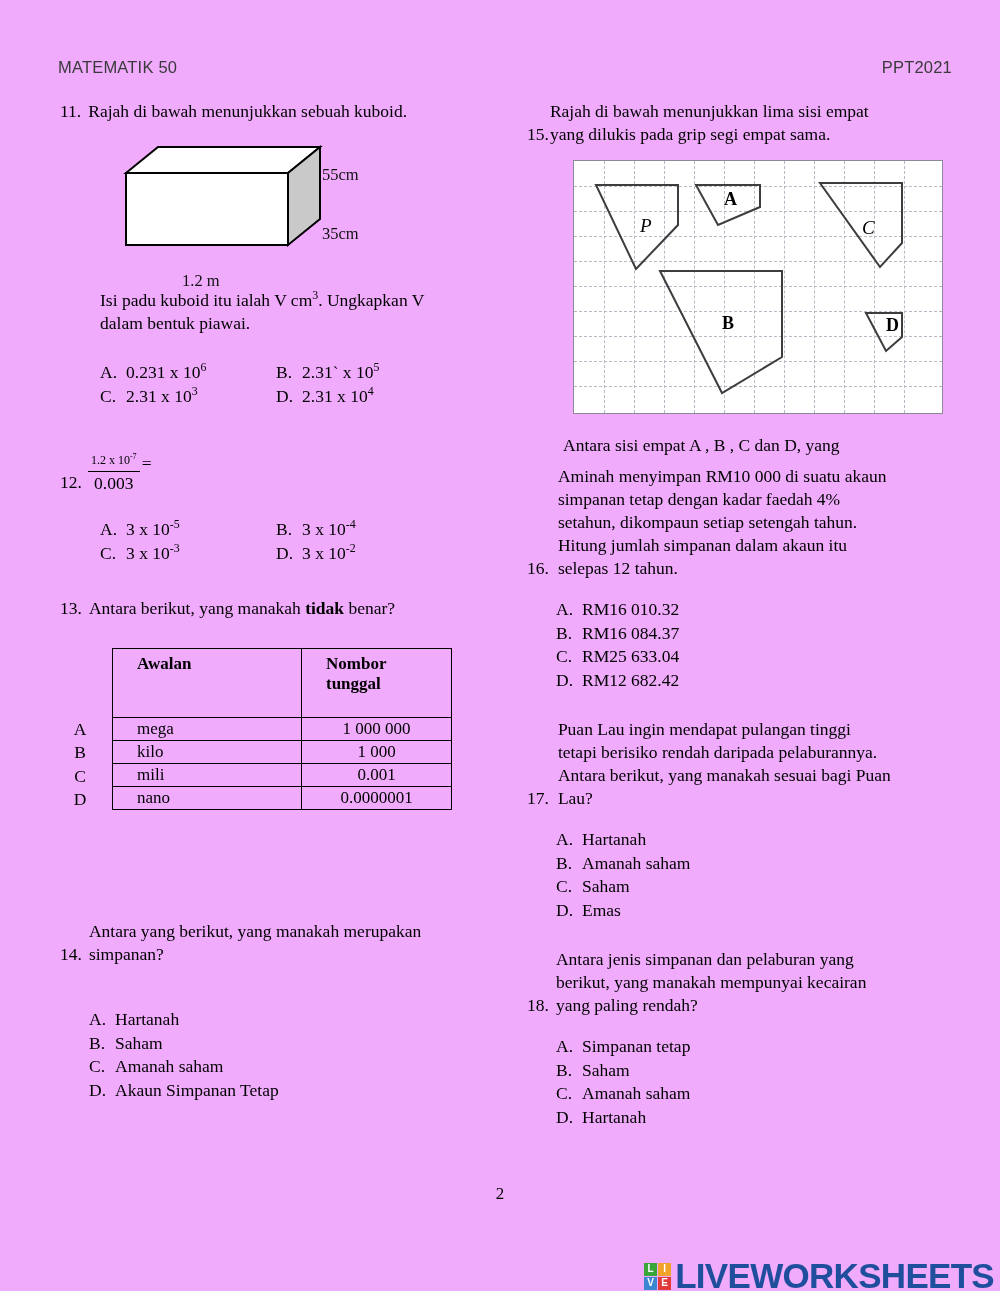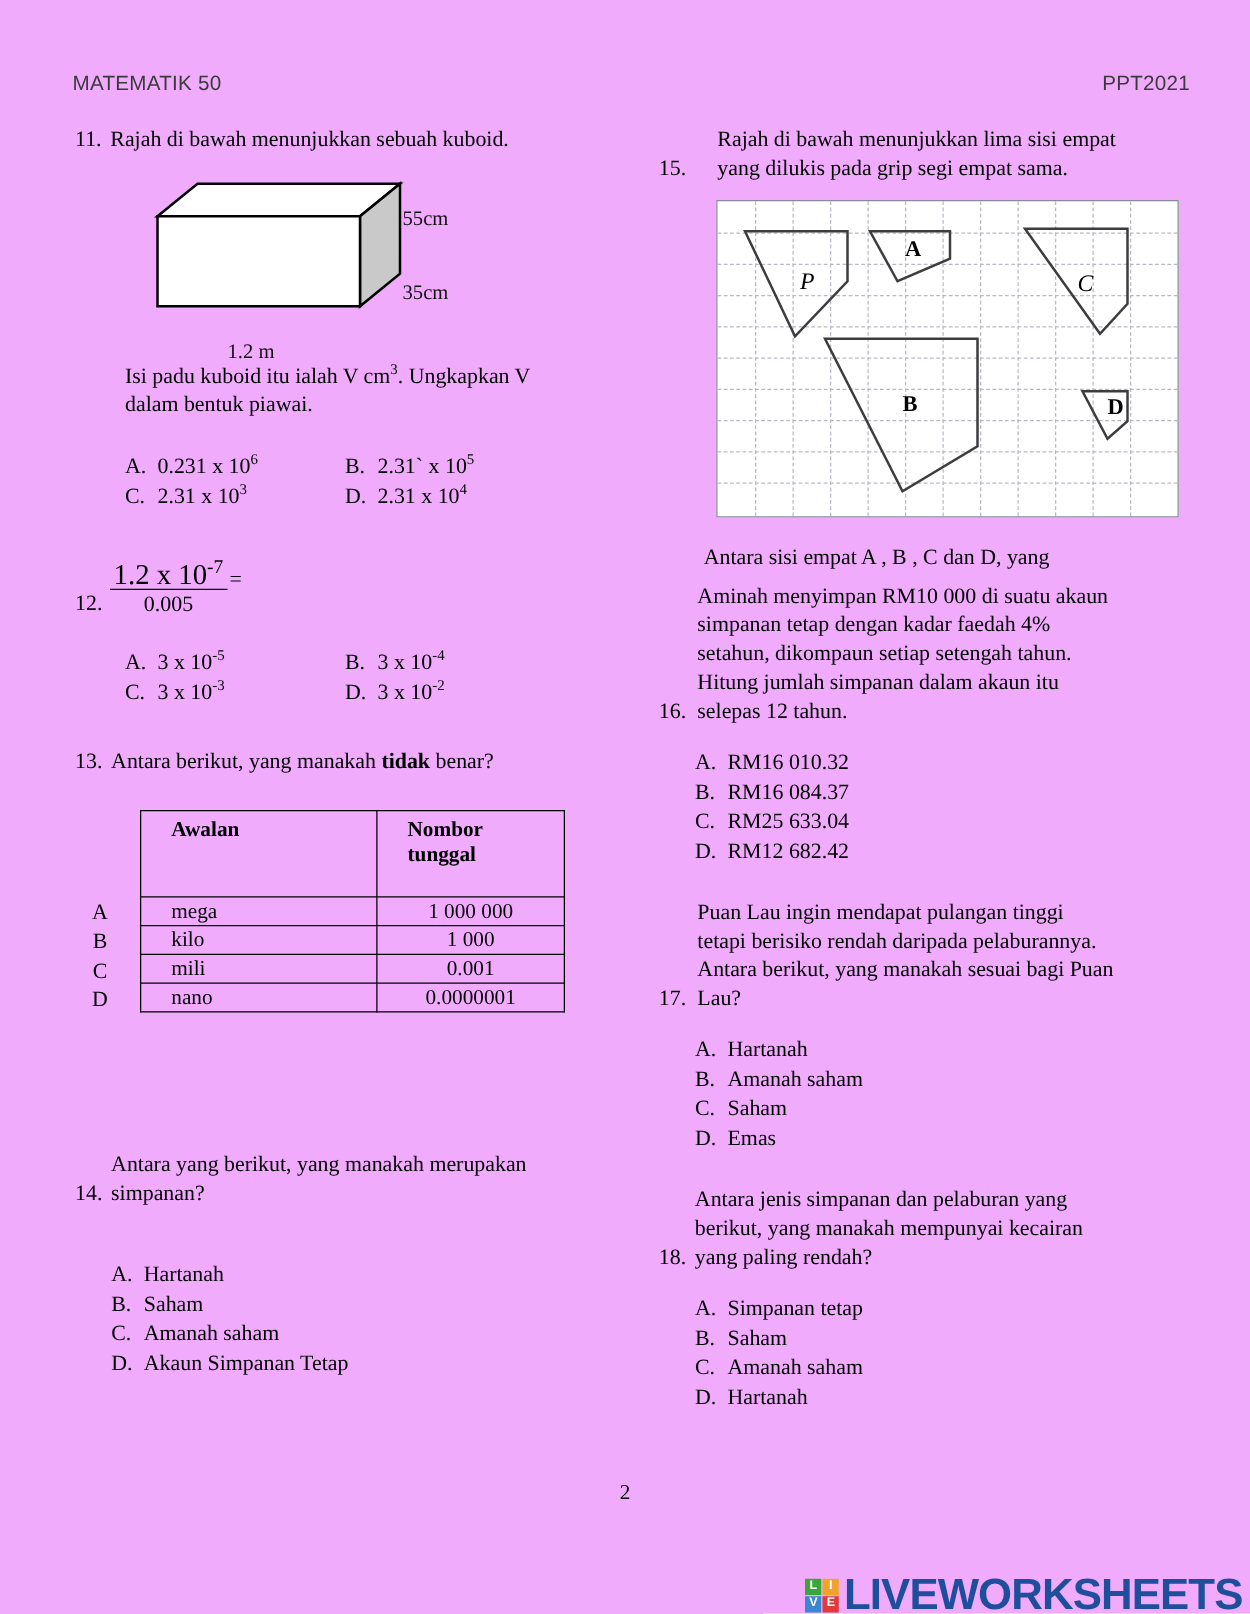--- a/index.html
+++ b/index.html
@@ -109,21 +109,21 @@
   .frac {
     display: inline-block;
     text-align: center;
     vertical-align: middle;
     margin-left: 4px;
   }
   .frac .num {
     border-bottom: 1.4px solid #000;
     padding: 0 3px 1px 3px;
     display: block;
-    font-size: 23px;
+    font-size: 12px;
     line-height: 20px;
   }
   .frac .den {
     display: block;
     padding-top: 1px;
     font-size: 17.5px;
     line-height: 21px;
   }
   .frac-eq {
     display: inline-block;
@@ -296,21 +296,21 @@
           </span>
         </div>
       </div>
     </div>
 
     <div class="q" style="margin-top:42px;">
       <div class="q-row">
         <span class="q-num">12.</span>
         <span class="frac" style="margin-left:6px;">
           <span class="num"><span>1.2 x 10</span><sup>-7</sup></span>
-          <span class="den">0.005</span>
+          <span class="den">0.003</span>
         </span>
         <span class="frac-eq">=</span>
       </div>
 
       <div class="opts two-col" style="margin-left:40px; margin-top:24px;">
         <div class="orow">
           <span class="ocell">
             <span class="olab">A.</span>
             <span class="otxt"><span>3 x 10</span><sup>-5</sup></span>
           </span>
@@ -401,21 +401,21 @@
         </div>
       </div>
     </div>
   </div>
 
   <div class="col-right">
 
     <div class="q">
       <div class="q-row">
         <span class="q-num">15.</span>
-        <span class="q-text" style="margin-left:25px;">
+        <span class="q-text" style="margin-left:1px;">
           <p>Rajah di bawah menunjukkan lima sisi empat</p>
           <p>yang dilukis pada grip segi empat sama.</p>
         </span>
       </div>
 
       <div class="griddiag">
         <div class="gline-v" style="left:30px"></div>
           <div class="gline-v" style="left:60px"></div>
         <div class="gline-v" style="left:90px"></div>
           <div class="gline-v" style="left:120px"></div>

